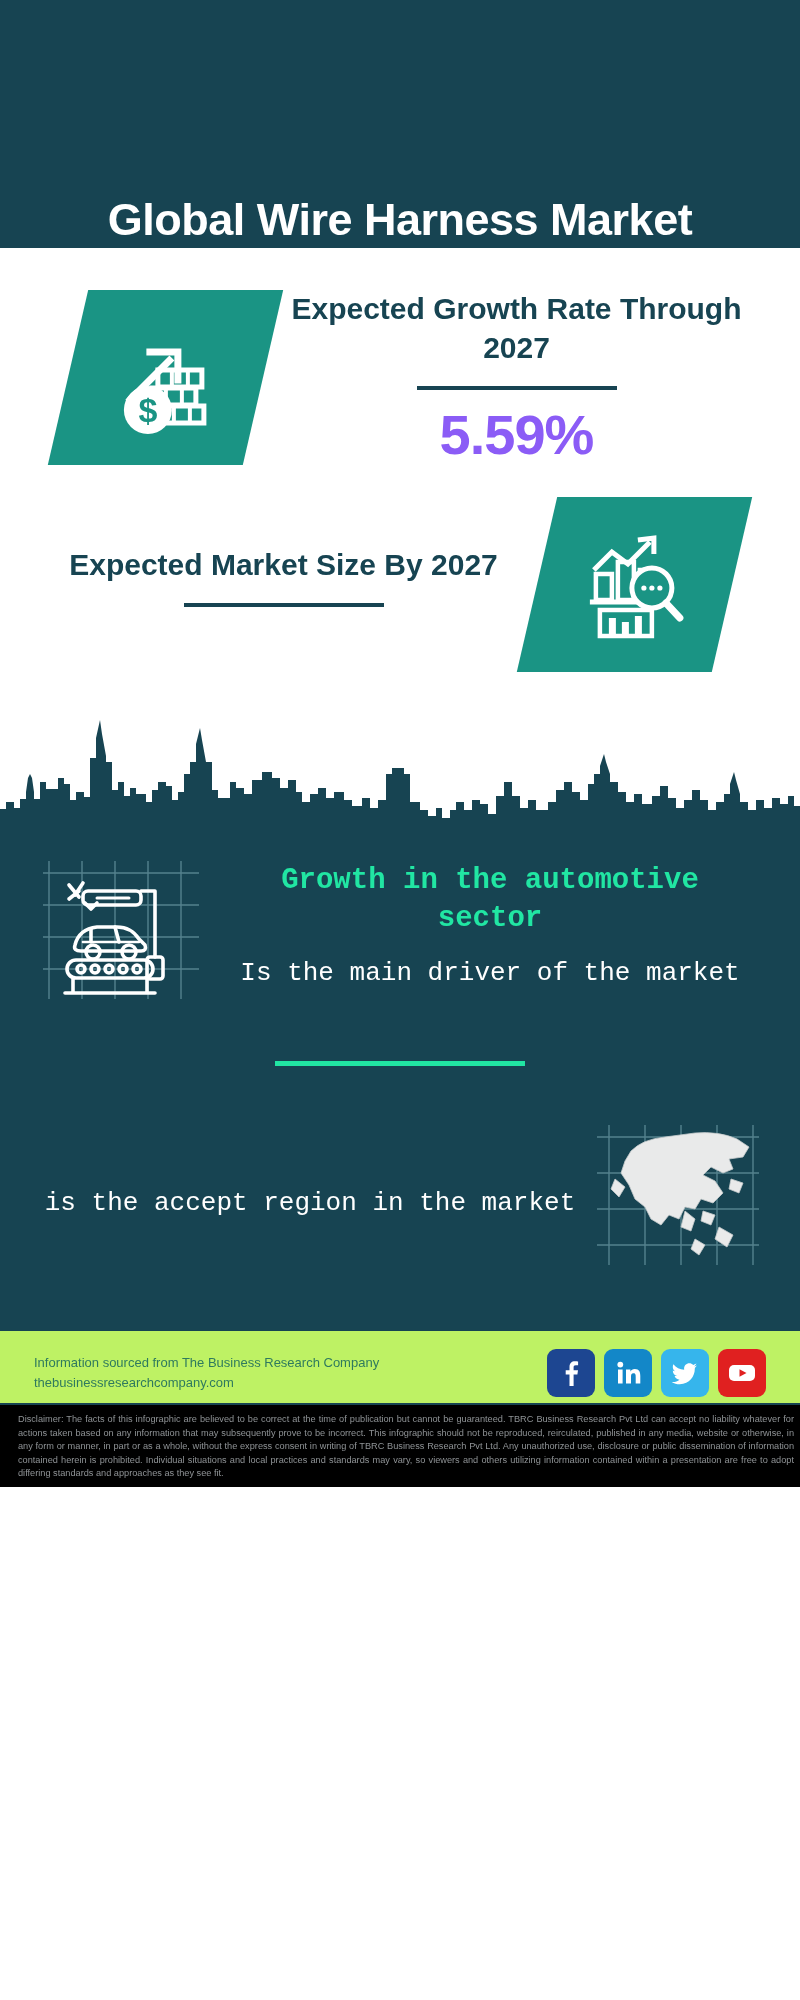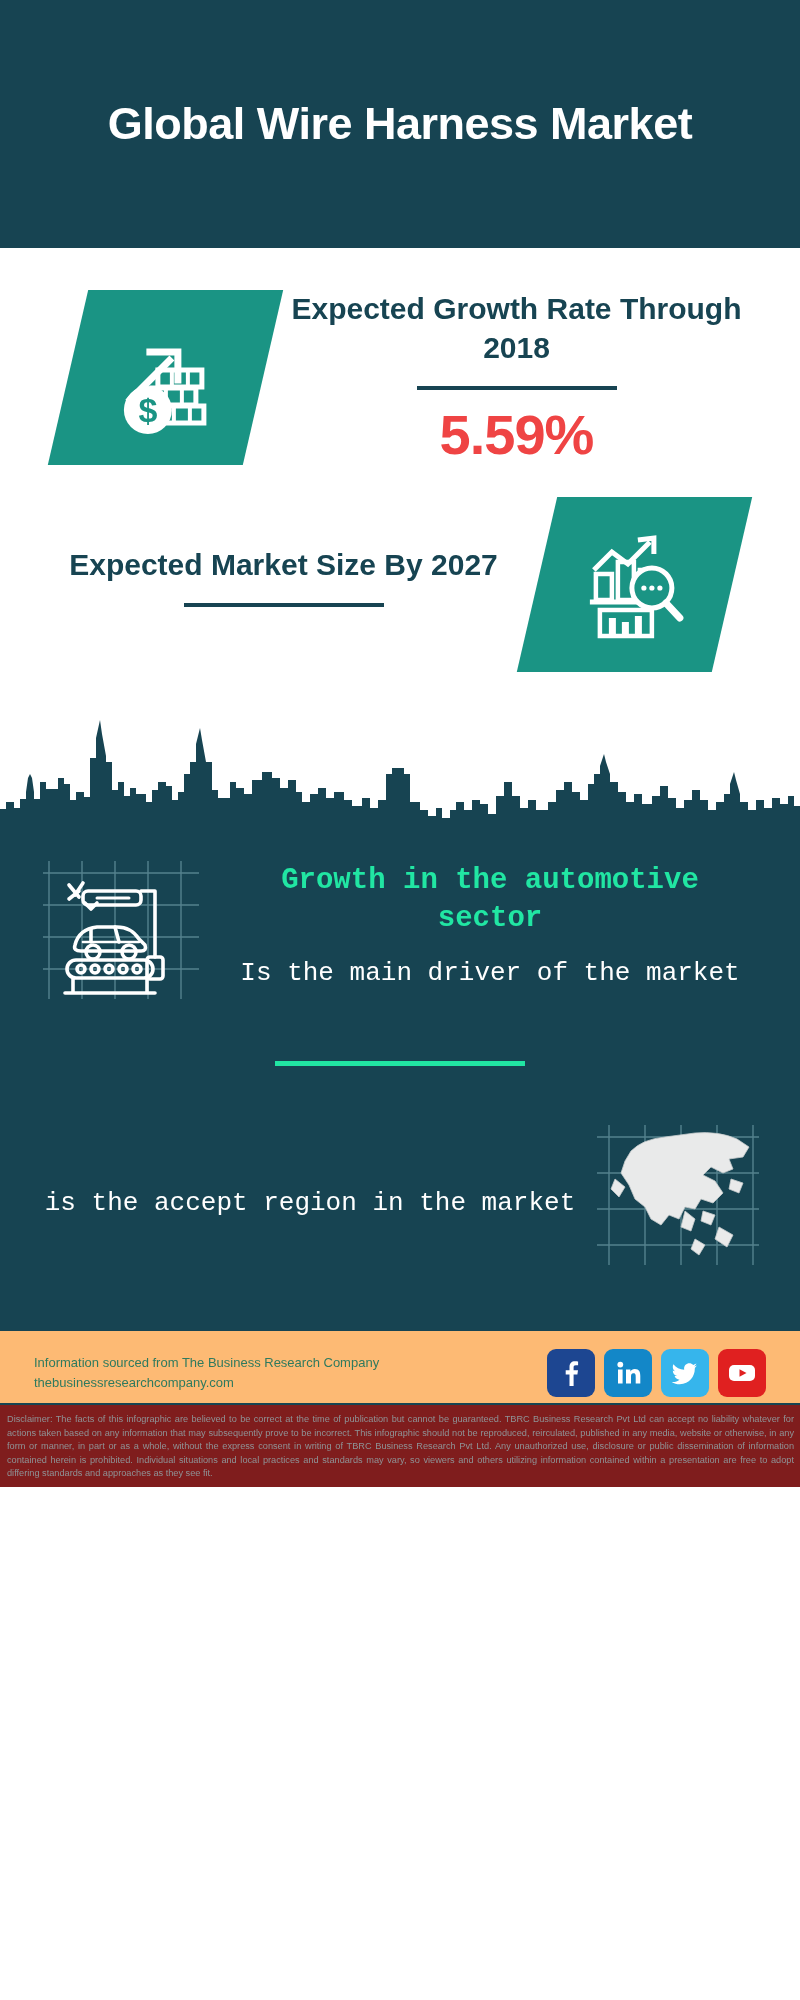--- a/index.html
+++ b/index.html
@@ -13,21 +13,21 @@
     font-family: "Liberation Sans", sans-serif;
     overflow: hidden;
     position: relative;
   }
 
   
   .header {
     background: #174452;
     height: 248px;
     display: flex;
-    align-items: center;
+    align-items: flex-end;
     justify-content: center;
     padding: 0 75px;
     box-sizing: border-box;
   }
   .header-title {
     color: #ffffff;
     font-size: 45px;
     font-weight: bold;
     line-height: 1.22;
     text-align: center;
@@ -80,21 +80,21 @@
     font-weight: bold;
     line-height: 1.28;
   }
   .stat-rule {
     width: 200px;
     height: 4px;
     background: #174452;
     margin: 19px auto 16px auto;
   }
   .stat-value {
-    color: #ef4444;
+    color: #8b5cf6;
     font-size: 56px;
     font-weight: bold;
     line-height: 1.05;
     letter-spacing: -1px;
     text-align: center;
   }
 
   
   .skyline-wrap {
     position: relative;
@@ -146,21 +146,21 @@
 
   .fact-divider {
     width: 250px;
     height: 5px;
     background: #21E6A3;
     margin: 52px auto 46px auto;
   }
 
   
   .footer {
-    background: #fdba74;
+    background: #bef264;
     border-top: 2px solid #174452;
     border-bottom: 2px solid #174452;
     padding: 16px 34px 4px 34px;
     display: flex;
     align-items: center;
     justify-content: space-between;
     box-sizing: border-box;
     height: 76px;
   }
   .footer-text {
@@ -181,22 +181,22 @@
     align-items: center;
     justify-content: center;
   }
   .s-fb { background: #1d4691; }
   .s-li { background: #1387c8; }
   .s-tw { background: #36b5ec; }
   .s-yt { background: #e02020; }
 
   
   .disclaimer {
-    background: #7f1d1d;
-    padding: 8px 6px 6px 7px;
+    background: #000000;
+    padding: 8px 6px 6px 18px;
     color: #8f9396;
     font-size: 9.2px;
     line-height: 1.48;
     text-align: justify;
   }
 </style>
 </head>
 <body>
 
 <div class="header">
@@ -220,21 +220,21 @@
         <line x1="76" y1="70" x2="76" y2="87" stroke="#ffffff" stroke-width="4"></line>
         <rect x="54" y="88" width="44" height="17" fill="none" stroke="#ffffff" stroke-width="5"></rect>
         <line x1="68" y1="88" x2="68" y2="105" stroke="#ffffff" stroke-width="4"></line>
         <line x1="84" y1="88" x2="84" y2="105" stroke="#ffffff" stroke-width="4"></line>
 
         <circle cx="42" cy="92" r="24" fill="#ffffff"></circle>
         <text x="42" y="104" font-family="Liberation Sans, sans-serif" font-size="34" font-weight="bold" fill="#1a9484" text-anchor="middle">$</text>
       </svg>
     </div>
     <div class="stat-text">
-      <div class="stat-label">Expected Growth Rate Through 2018</div>
+      <div class="stat-label">Expected Growth Rate Through 2027</div>
       <div class="stat-rule"></div>
       <div class="stat-value">5.59%</div>
     </div>
   </div>
 
   <div class="stat-row stat-row-2">
     <div class="stat-text">
       <div class="stat-label">Expected Market Size By 2027</div>
       <div class="stat-rule"></div>
     </div>

